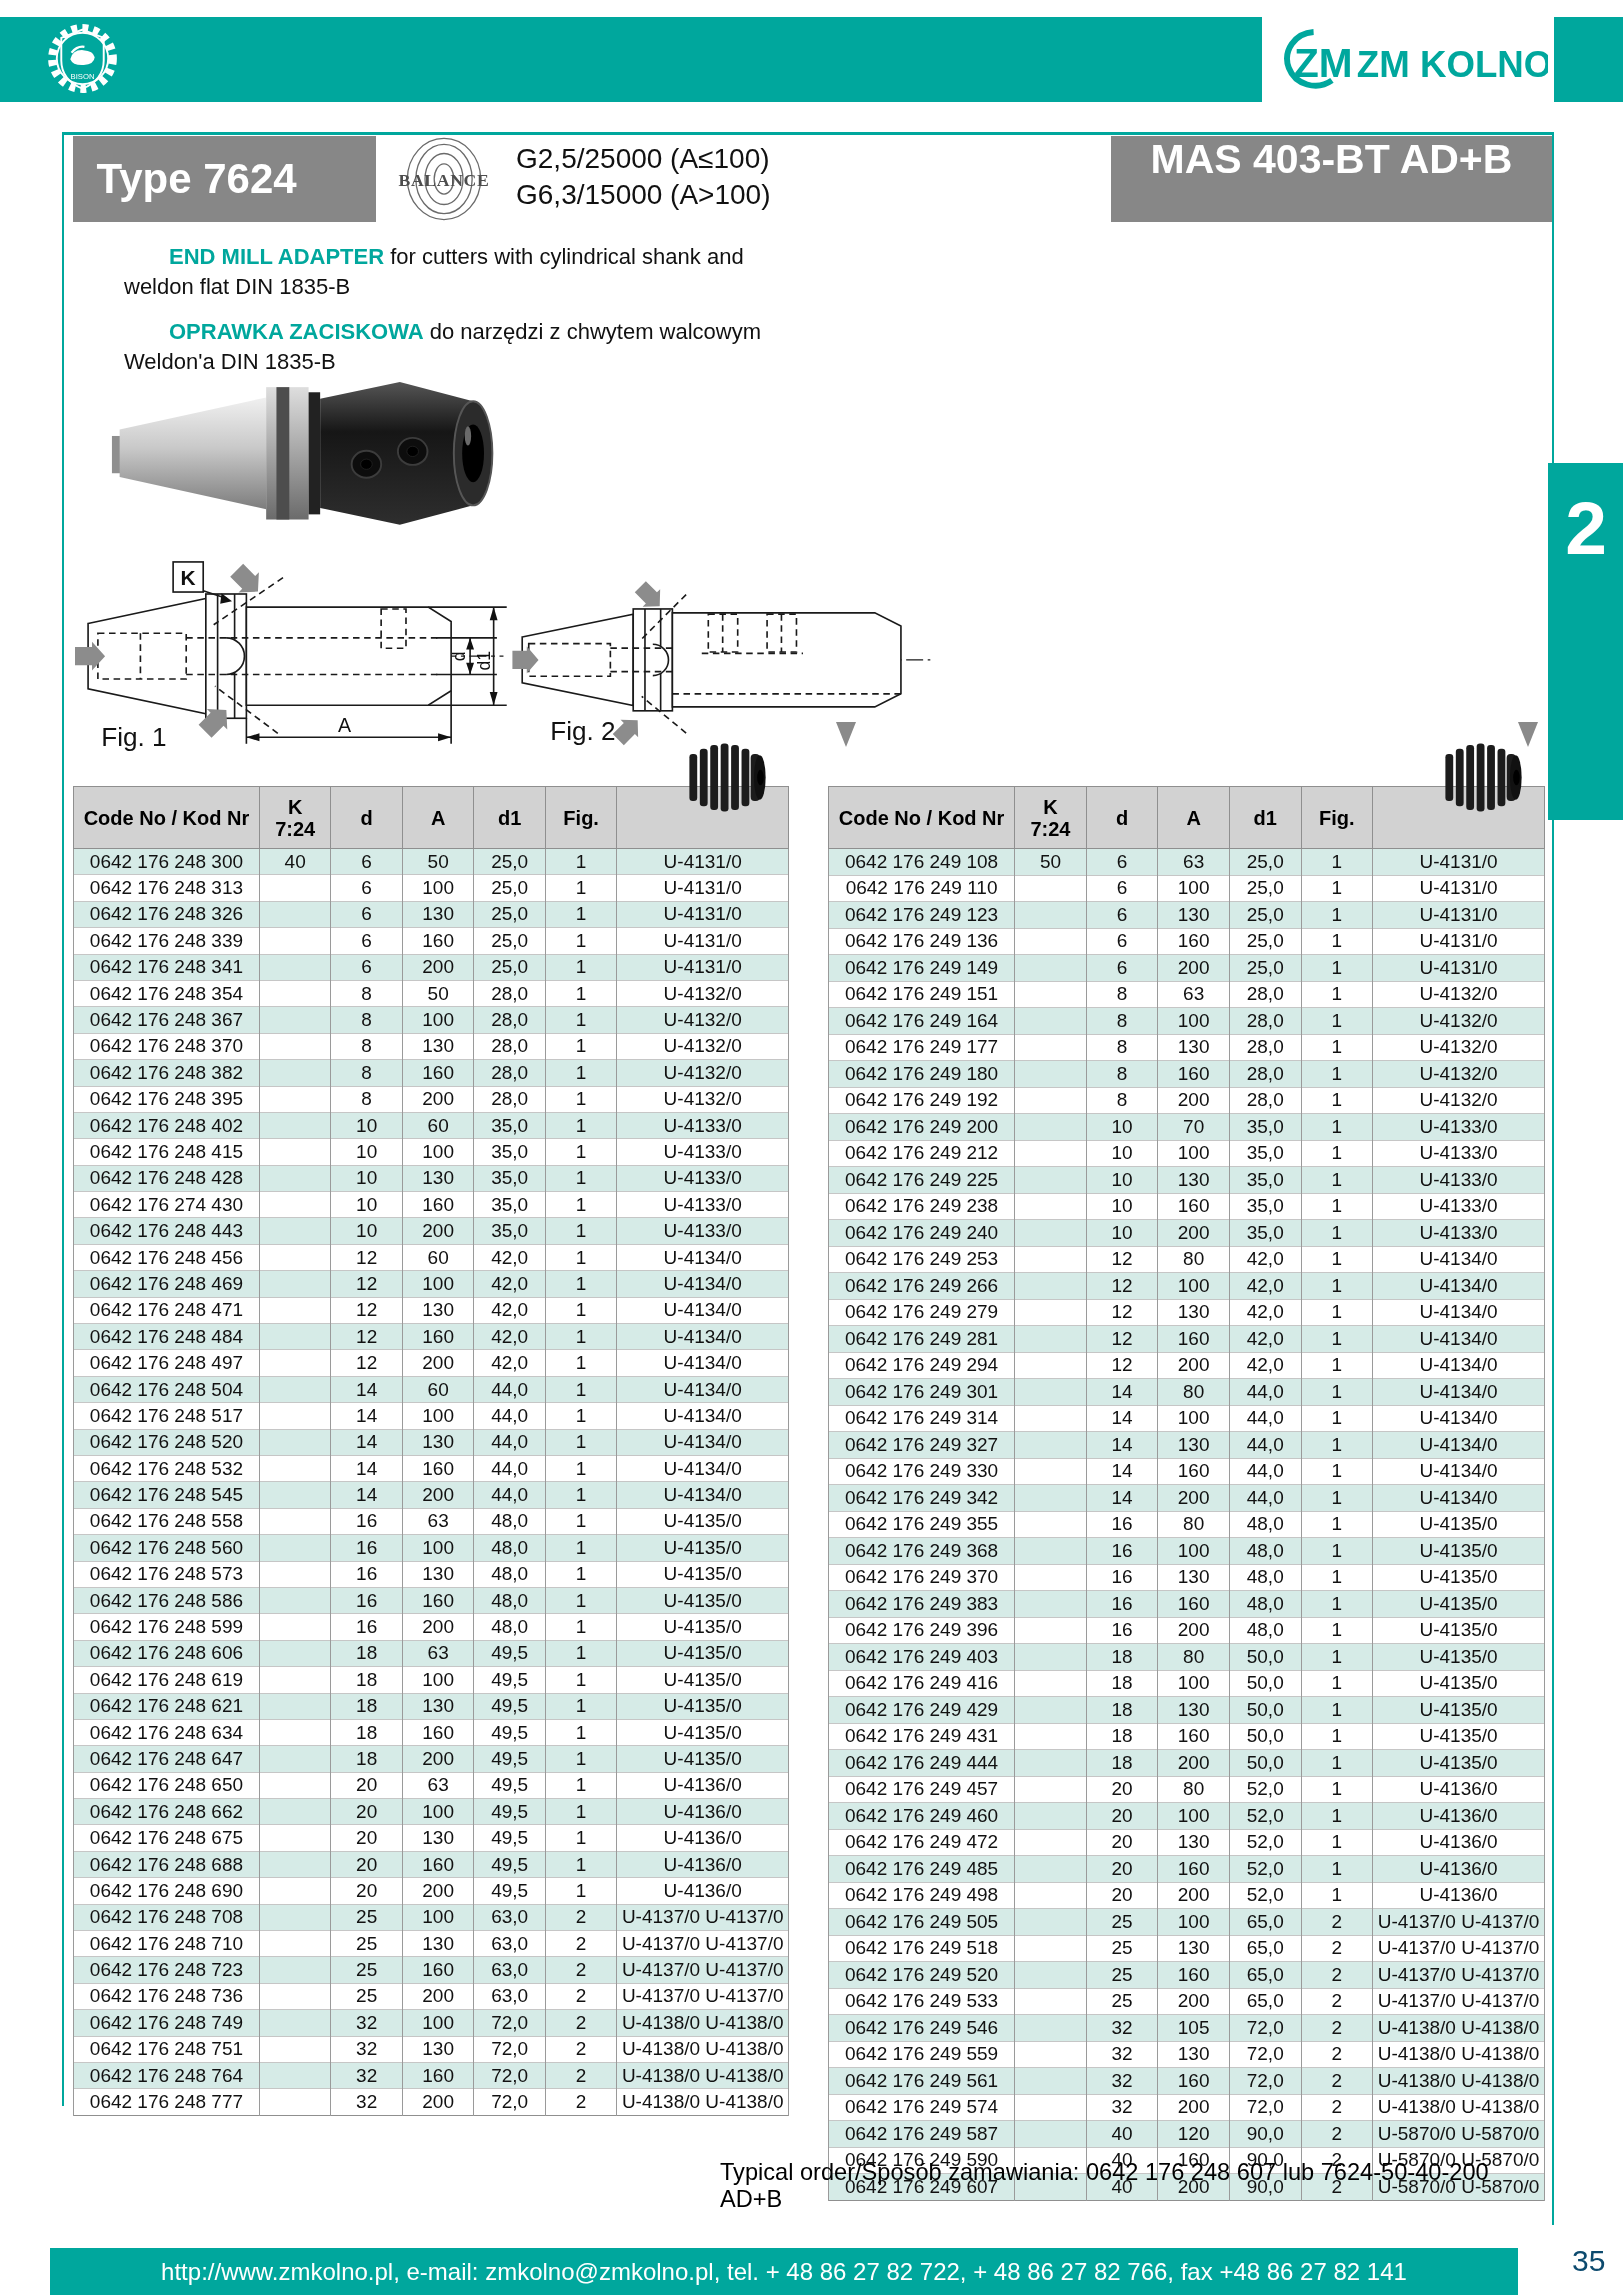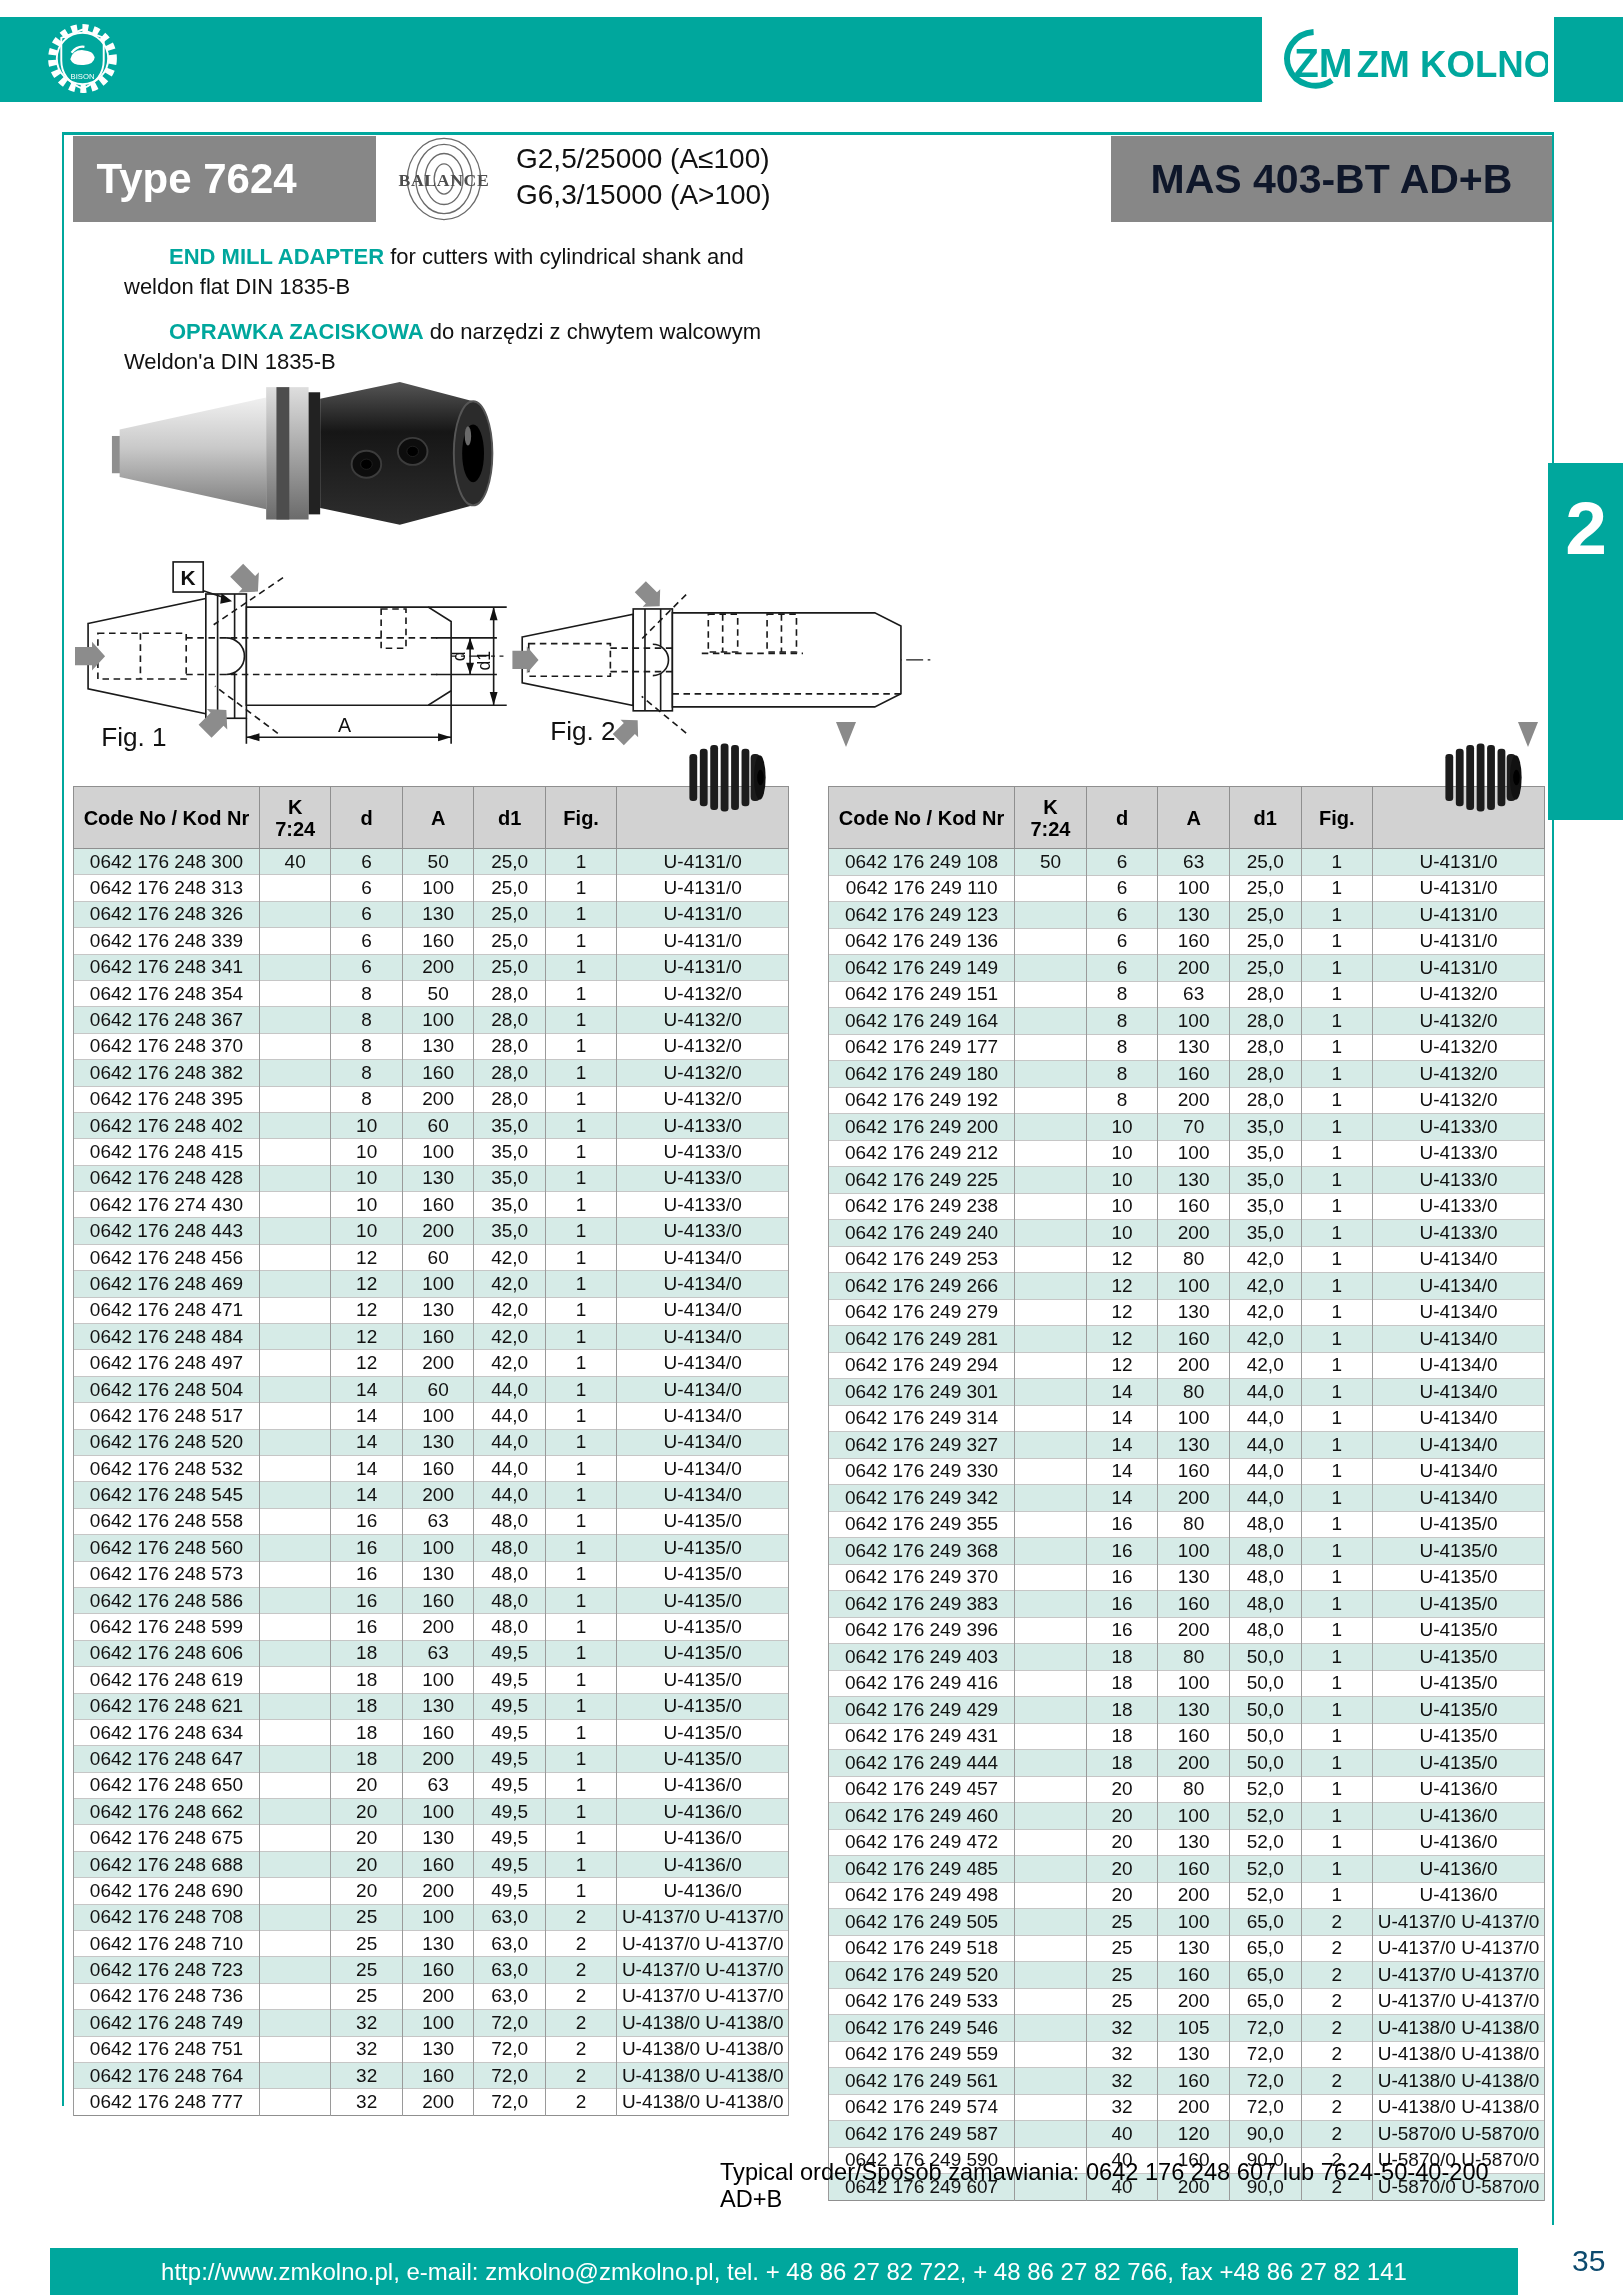--- a/index.html
+++ b/index.html
@@ -12,21 +12,21 @@
   .bison { position:absolute; left:42px; top:18.3px; width:81px; height:81px; }
   .zm-logo { position:absolute; left:1273px; top:27.5px; width:275px; height:63px; }
 
   .top-rule   { position:absolute; left:62px;  top:132px; width:1492px; height:2.6px; background:#00A79D; }
   .left-rule  { position:absolute; left:62px;  top:132px; width:2px; height:1974px; background:#00A79D; }
   .right-rule { position:absolute; left:1552px; top:132px; width:2px; height:2093px; background:#00A79D; }
 
   .type-box { position:absolute; left:73px; top:136px; width:303px; height:86px; background:#878787;
               color:#fff; font-size:42px; font-weight:bold; display:flex; align-items:center; padding-left:23.6px; box-sizing:border-box; }
   .mas-box  { position:absolute; left:1111px; top:136px; width:441px; height:86px; background:#878787;
-              color:#0f172a; font-size:41px; font-weight:bold; display:flex; align-items:center; justify-content:center; }
+              color:#ffffff; font-size:41px; font-weight:bold; display:flex; align-items:flex-start; justify-content:center; }
   .balance-logo { position:absolute; left:391px; top:137px; width:106px; height:84px; }
   .gspec { position:absolute; left:516px; top:141px; font-size:28px; line-height:1.3; color:#111; }
 
   
   .desc { position:absolute; left:124px; top:242px; width:654px; font-size:22px; line-height:1.35; }
   .desc p { margin:0 0 15.7px 0; }
   .teal-bold { color:#00A79D; font-weight:bold;margin-left:45px; }
 
   
   .photo { position:absolute; left:108px; top:355px; width:432px; height:196px; }

